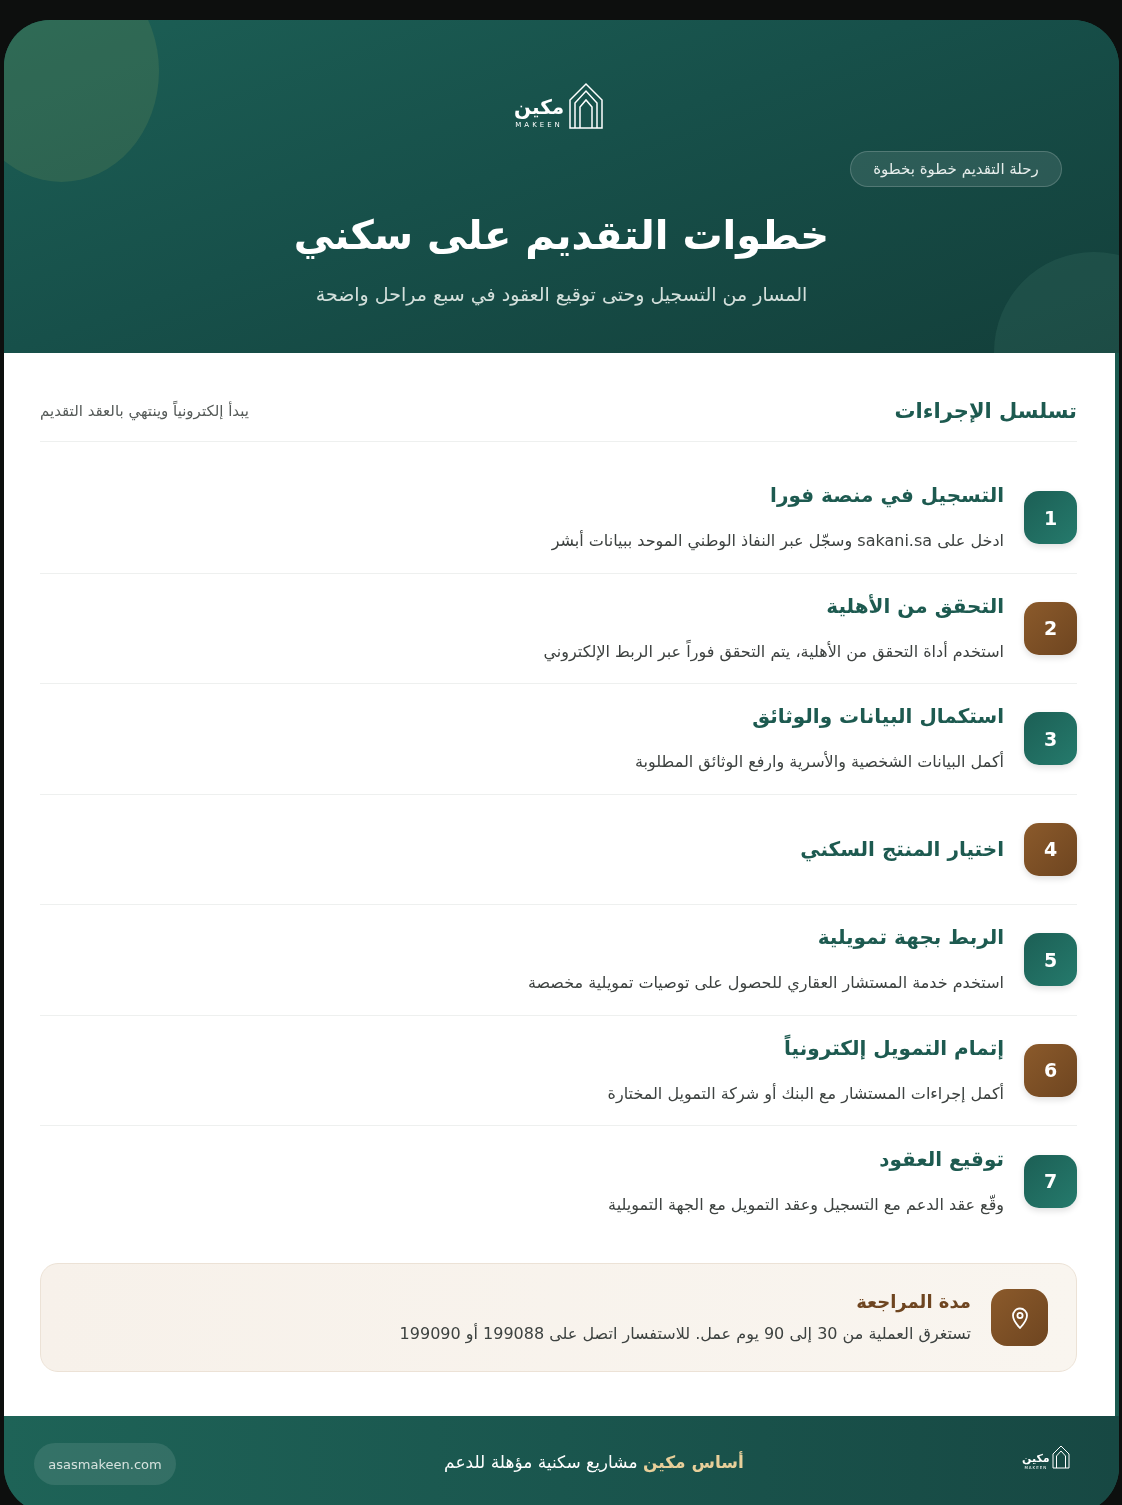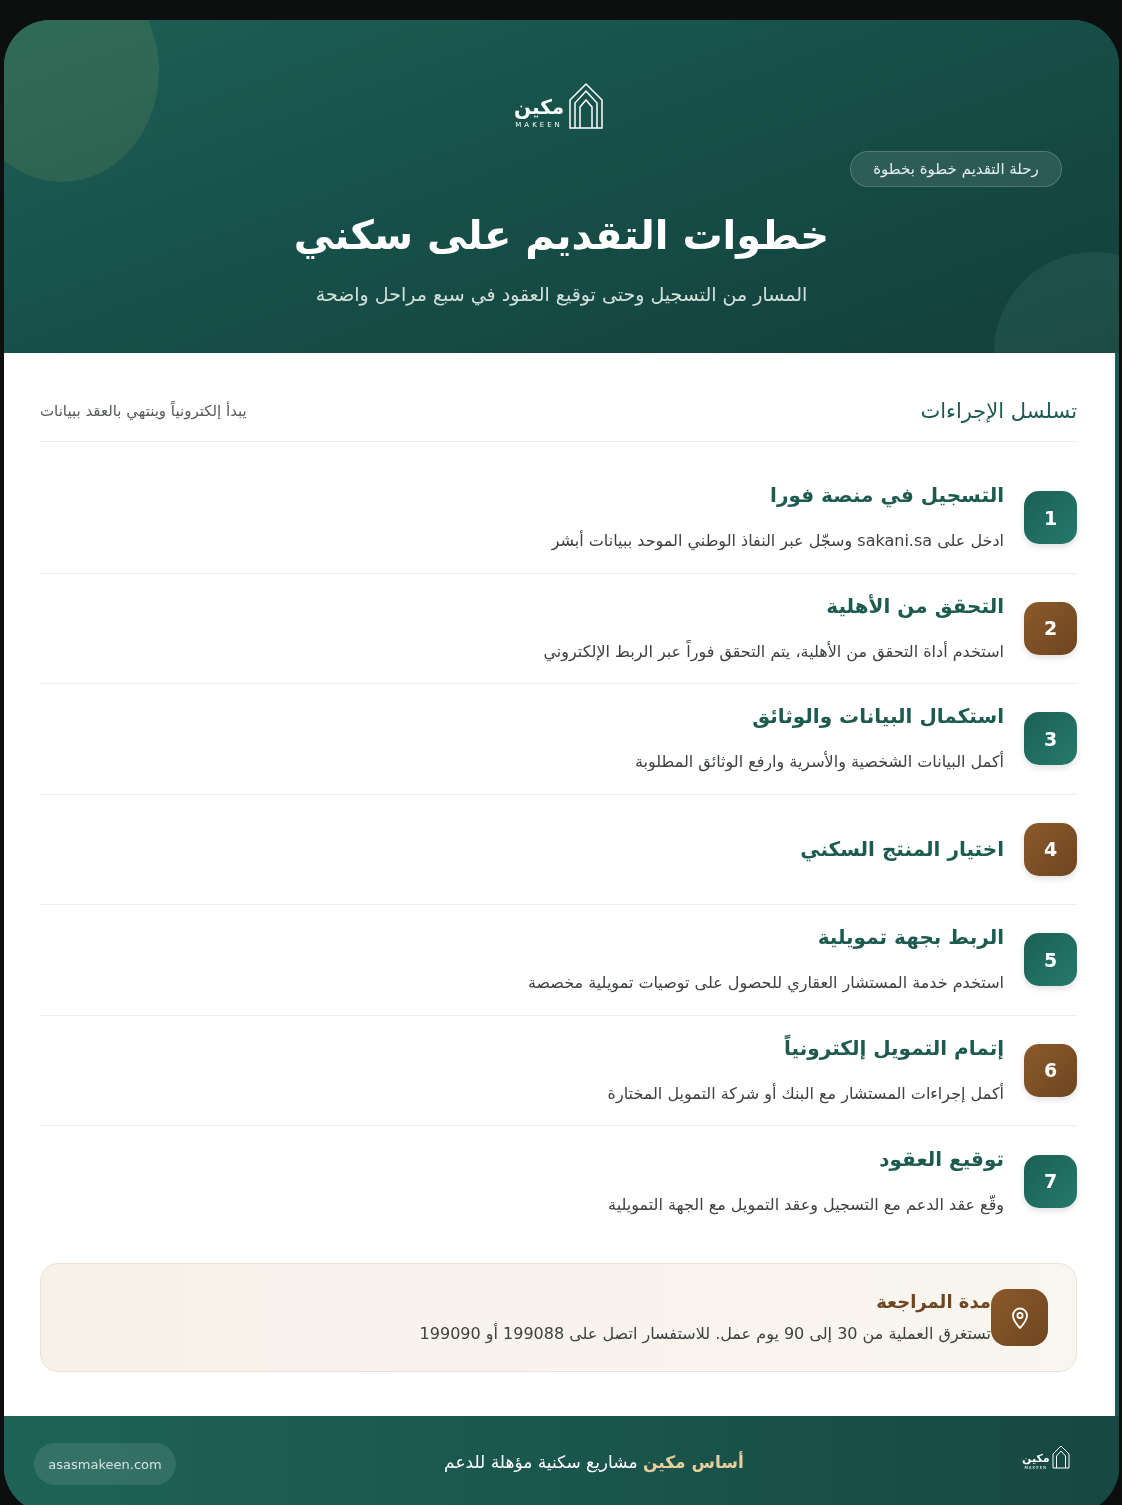--- a/index.html
+++ b/index.html
@@ -124,21 +124,21 @@
       border-bottom: 1px solid #eef0ef;
       display: flex;
       flex-direction: row-reverse;
       justify-content: space-between;
       align-items: center;
       padding-bottom: 8px;
     }
     .section-title {
       color: #1d5a50;
       font-size: 21px;
-      font-weight: normal;
+      font-weight: bold;
       direction: rtl;
     }
     .section-note {
       color: #555a58;
       font-size: 15px;
       direction: rtl;
     }
     .steps {
       position: absolute;
       left: 36px; top: 110px;
@@ -197,20 +197,21 @@
       padding-right: 28px;
     }
     .note-icon {
       width: 57px; height: 57px;
       border-radius: 16px;
       background: linear-gradient(135deg, #8b5a2b, #6e4520);
       display: flex; align-items: center; justify-content: center;
       flex-shrink: 0;
     }
     .note-text {
+      margin-right: 20px;
       text-align: right;
       direction: rtl;
     }
     .note-title {
       color: #6e4520;
       font-size: 18px;
       font-weight: bold;
       line-height: 28px;
     }
     .note-desc {
@@ -280,21 +281,21 @@
     </div>
 
     <div class="pill">رحلة التقديم خطوة بخطوة</div>
     <div class="title">خطوات التقديم على سكني</div>
     <div class="subtitle">المسار من التسجيل وحتى توقيع العقود في سبع مراحل واضحة</div>
   </div>
 
   <div class="main">
     <div class="section-head">
       <span class="section-title">تسلسل الإجراءات</span>
-      <span class="section-note">يبدأ إلكترونياً وينتهي بالعقد ببيانات</span>
+      <span class="section-note">يبدأ إلكترونياً وينتهي بالعقد التقديم</span>
     </div>
 
     <div class="steps">
       <div class="step">
         <div class="badge green">1</div>
         <div class="step-text">
           <div class="step-title">التسجيل في منصة فورا</div>
           <div class="step-desc">ادخل على sakani.sa وسجّل عبر النفاذ الوطني الموحد ببيانات أبشر</div>
         </div>
       </div>

